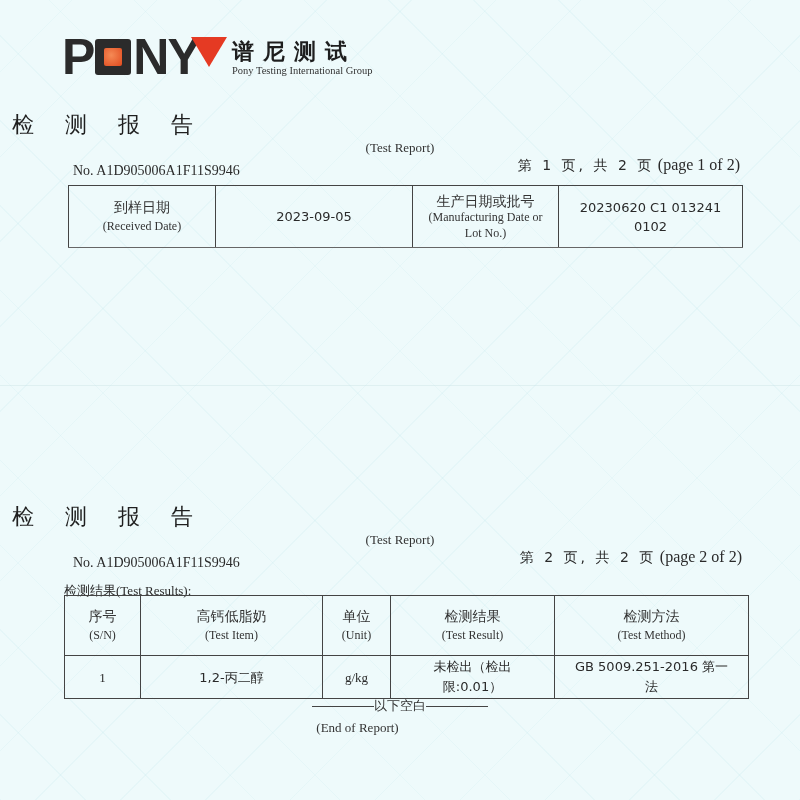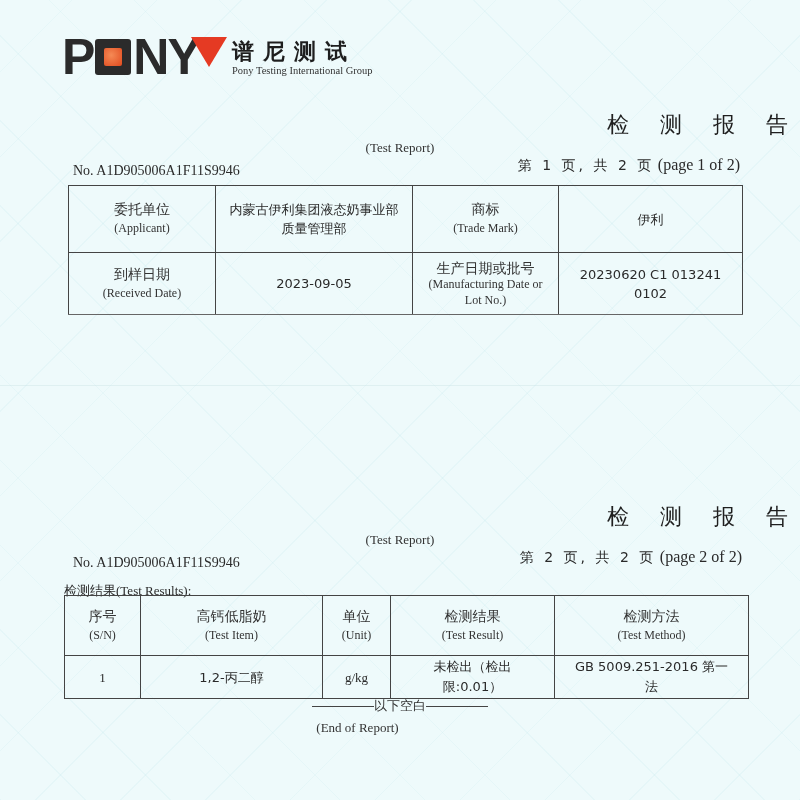--- a/index.html
+++ b/index.html
@@ -46,21 +46,21 @@
     position: absolute; left: 232px; top: 37px;
     font-family: "DejaVu Sans", sans-serif; font-weight: bold; font-size: 22px;
     letter-spacing: 9px; color: #1e1e1e;
   }
   .logo-en {
     position: absolute; left: 232px; top: 65px;
     font-size: 10.5px; color: #333;
   }
 
   .title-cn {
-    position: absolute; width: 800px; text-align: right;
+    position: absolute; width: 800px; text-align: left;
     font-family: "DejaVu Sans", sans-serif; font-size: 22px; letter-spacing: 12px;
     color: #1f1f1f; padding-left: 12px;
   }
   .title-en { position: absolute; width: 800px; text-align: center; font-size: 13px; color: #333; }
   .report-no { position: absolute; left: 73px; font-size: 14px; color: #2a2a2a; }
   .page-info { position: absolute; right: 60px; font-size: 14px; color: #2a2a2a; }
   .page-info .cn { font-family: "DejaVu Sans", sans-serif; font-size: 14px; letter-spacing: 3px; }
   .page-info .en { font-size: 16px; }
 
   table.tbl { position: absolute; border-collapse: collapse; table-layout: fixed; }
@@ -115,32 +115,20 @@
 </div>
 
 <table class="tbl" id="t1">
   <colgroup>
     <col style="width:147px">
       <col style="width:197px">
       <col style="width:146px">
       <col style="width:184px">
   </colgroup>
   <tbody>
-  <tr style="height:67px">
-    <td>
-      <span class="lbl-cn">委托单位</span>
-      <span class="lbl-en">(Applicant)</span>
-    </td>
-    <td class="val" style="padding:0 12px;">内蒙古伊利集团液态奶事业部质量管理部</td>
-    <td>
-      <span class="lbl-cn">商标</span>
-      <span class="lbl-en">(Trade Mark)</span>
-    </td>
-    <td class="val">伊利</td>
-  </tr>
   <tr style="height:62px" class="bottom-open">
     <td>
       <span class="lbl-cn">到样日期</span>
       <span class="lbl-en">(Received Date)</span>
     </td>
     <td class="val val-serif">2023-09-05</td>
     <td style="line-height:16px;">
       <span class="lbl-cn">生产日期或批号</span>
       <span class="lbl-en" style="padding:0 14px;">(Manufacturing Date or Lot No.)</span>
     </td>

